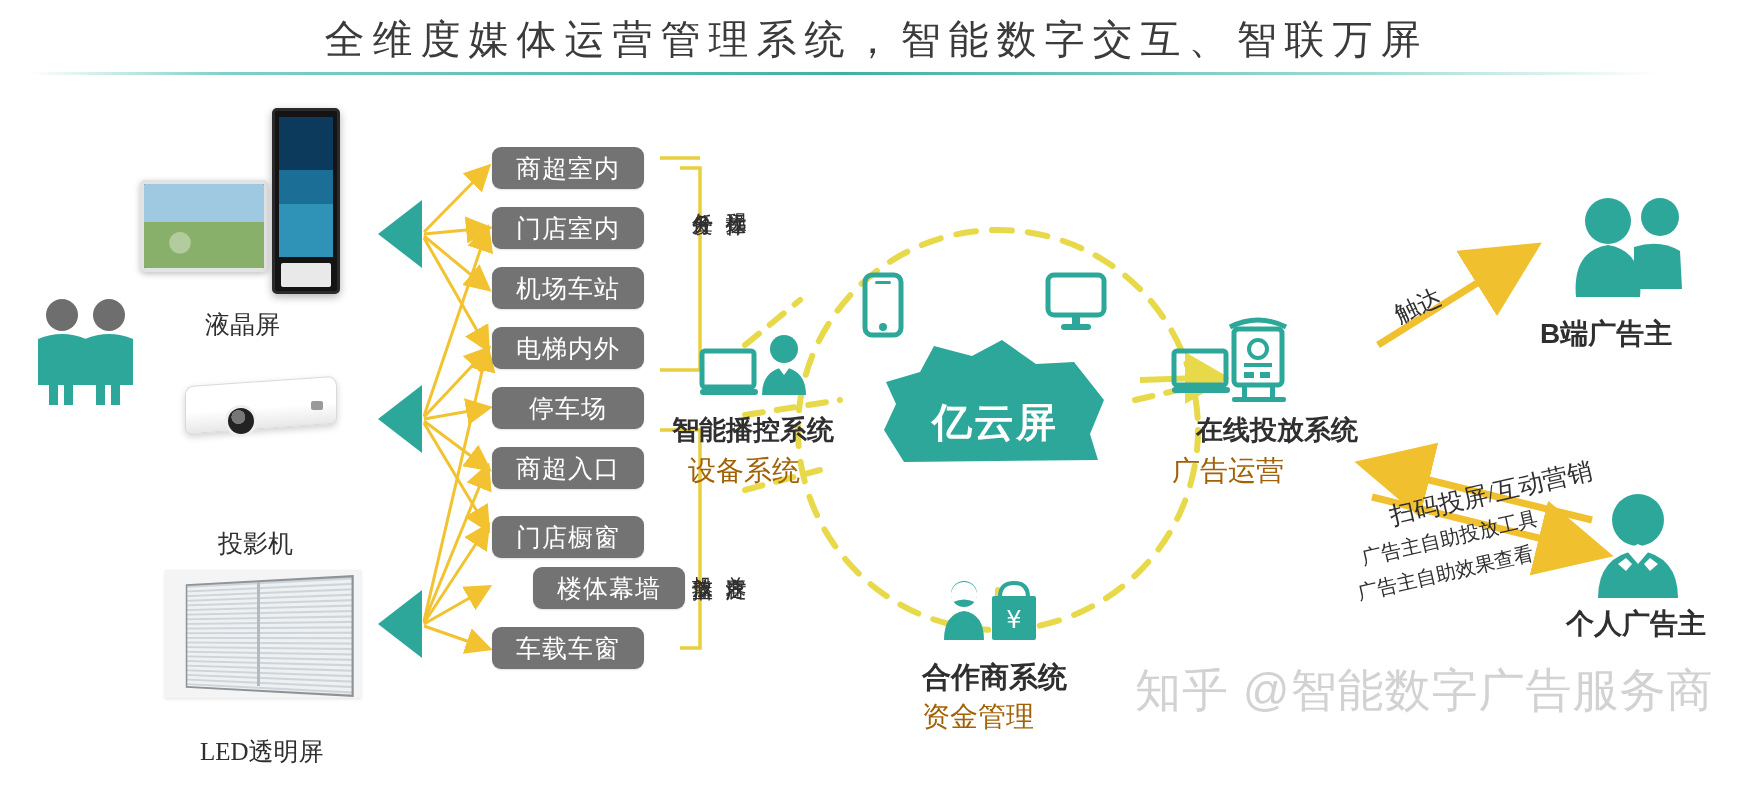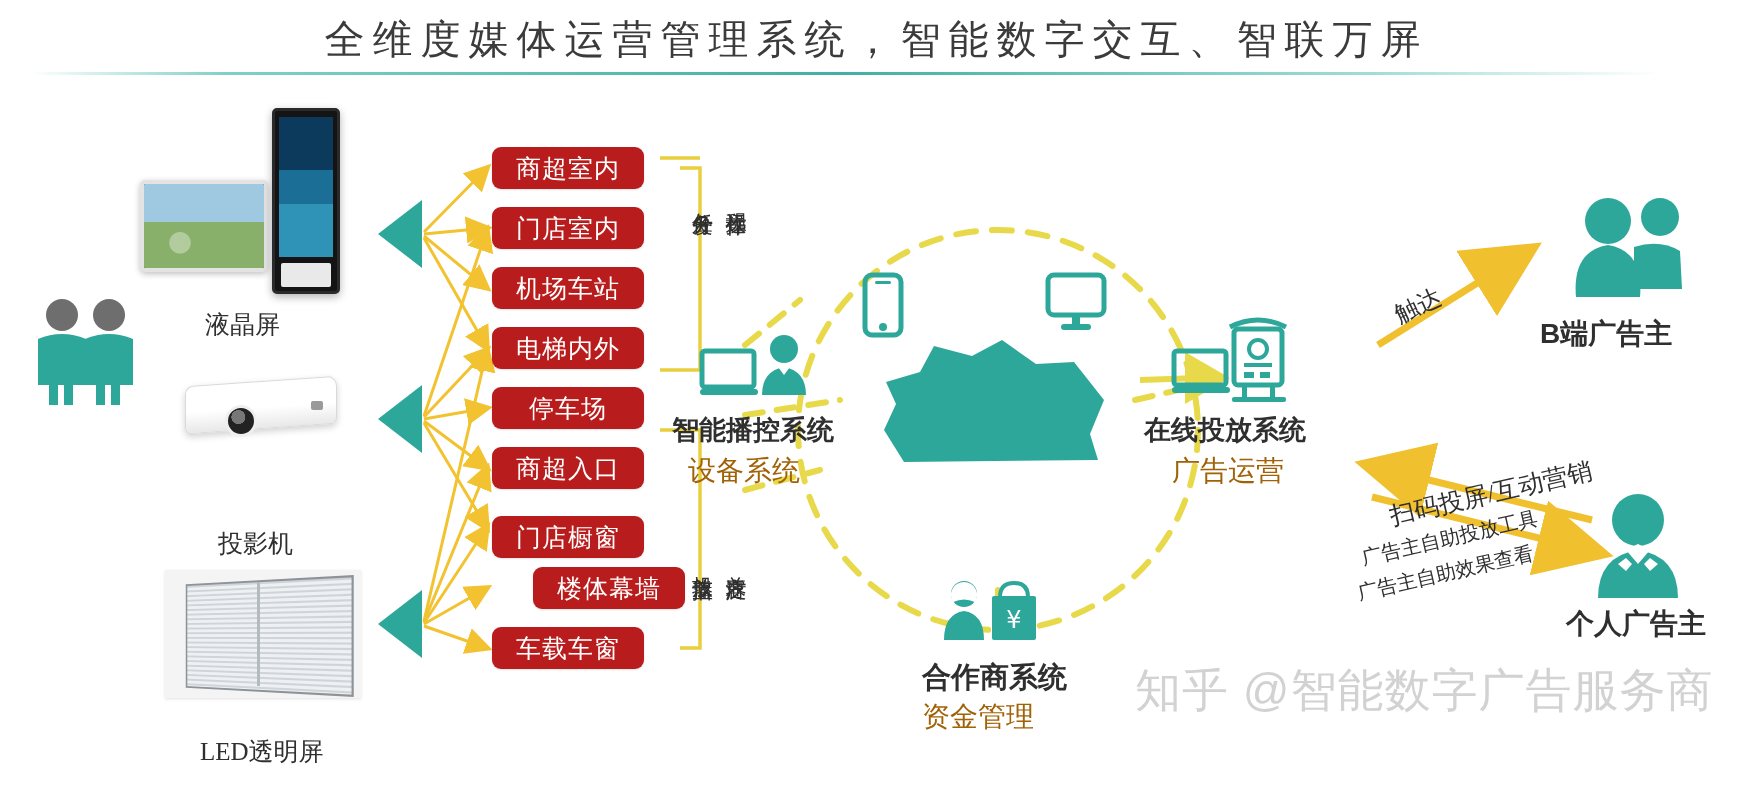--- a/index.html
+++ b/index.html
@@ -26,21 +26,21 @@
   }
 
   
   .lbl-bold{font-weight:bold;color:#2f2f2f;}
   .lbl-serif{font-family:"Liberation Serif","DejaVu Serif",serif;color:#2f2f2f;}
   .teal-sub{color:#a16207;font-family:"Liberation Serif","DejaVu Serif",serif;}
 
   
   .pill{
     height:42px;width:152px;border-radius:9px;
-    background:#b91c1c;
+    background:#737373;
     color:#ffffff;
     font-family:"Liberation Serif","DejaVu Serif",serif;
     font-size:25px;
     display:flex;align-items:center;justify-content:center;
     letter-spacing:1px;
     box-shadow:0 1px 2px rgba(0,0,0,.12);
   }
 
   
   .vgroup{display:flex;gap:10px;}
@@ -293,20 +293,21 @@
     </svg>
   </div>
   <div class="abs lbl-bold" style="left:672px;top:412px;font-size:27px;letter-spacing:0px;">智能播控系统</div>
   <div class="abs teal-sub" style="left:688px;top:452px;font-size:28px;">设备系统</div>
 
   <div class="abs" style="left:868px;top:338px;">
     <svg width="250" height="130" viewBox="0 0 250 130">
       <path d="M36 124 L16 92 L28 66 L18 44 L52 34 L66 8 L104 18 L134 2 L168 26 L206 24 L236 62 L222 96 L230 122 Z" fill="#2ea79b"></path>
     </svg>
   </div>
+  <div class="abs" style="left:905px;top:395px;width:180px;text-align:center;font-size:40px;color:#ffffff;font-weight:bold;letter-spacing:2px;">亿云屏</div>
 
   <div class="abs" style="left:862px;top:272px;">
     <svg width="42" height="66" viewBox="0 0 42 66">
       <rect x="3" y="3" width="36" height="60" rx="7" fill="none" stroke="#2ea79b" stroke-width="5"></rect>
       <rect x="13" y="9" width="16" height="3" rx="1.5" fill="#2ea79b"></rect>
       <circle cx="21" cy="55" r="4" fill="#2ea79b"></circle>
     </svg>
   </div>
   <div class="abs" style="left:1045px;top:272px;">
     <svg width="62" height="62" viewBox="0 0 62 62">
@@ -337,21 +338,21 @@
       <path d="M58 12 q28 -14 56 0" fill="none" stroke="#2ea79b" stroke-width="5"></path>
       <circle cx="86" cy="34" r="9" fill="none" stroke="#2ea79b" stroke-width="4"></circle>
       <rect x="72" y="48" width="28" height="4" fill="#2ea79b"></rect>
       <rect x="72" y="57" width="10" height="6" fill="#2ea79b"></rect>
       <rect x="88" y="57" width="10" height="6" fill="#2ea79b"></rect>
       <rect x="70" y="72" width="5" height="12" fill="#2ea79b"></rect>
       <rect x="98" y="72" width="5" height="12" fill="#2ea79b"></rect>
       <rect x="60" y="82" width="54" height="5" rx="2" fill="#2ea79b"></rect>
     </svg>
   </div>
-  <div class="abs lbl-bold" style="left:1144px;top:412px;font-size:27px;">在线投放系统</div>
+  <div class="abs lbl-bold" style="left:1196px;top:412px;font-size:27px;">在线投放系统</div>
   <div class="abs teal-sub" style="left:1172px;top:452px;font-size:28px;">广告运营</div>
 
   <div class="abs" style="left:1568px;top:195px;">
     <svg width="120" height="105" viewBox="0 0 120 105">
       <circle cx="40" cy="26" r="23" fill="#2ea79b"></circle>
       <circle cx="92" cy="22" r="19" fill="#2ea79b"></circle>
       <path d="M66 52 q26 -8 46 4 l2 38 l-48 0 z" fill="#2ea79b"></path>
       <path d="M8 102 q-4 -46 32 -52 q36 6 32 52 z" fill="#2ea79b"></path>
     </svg>
   </div>

